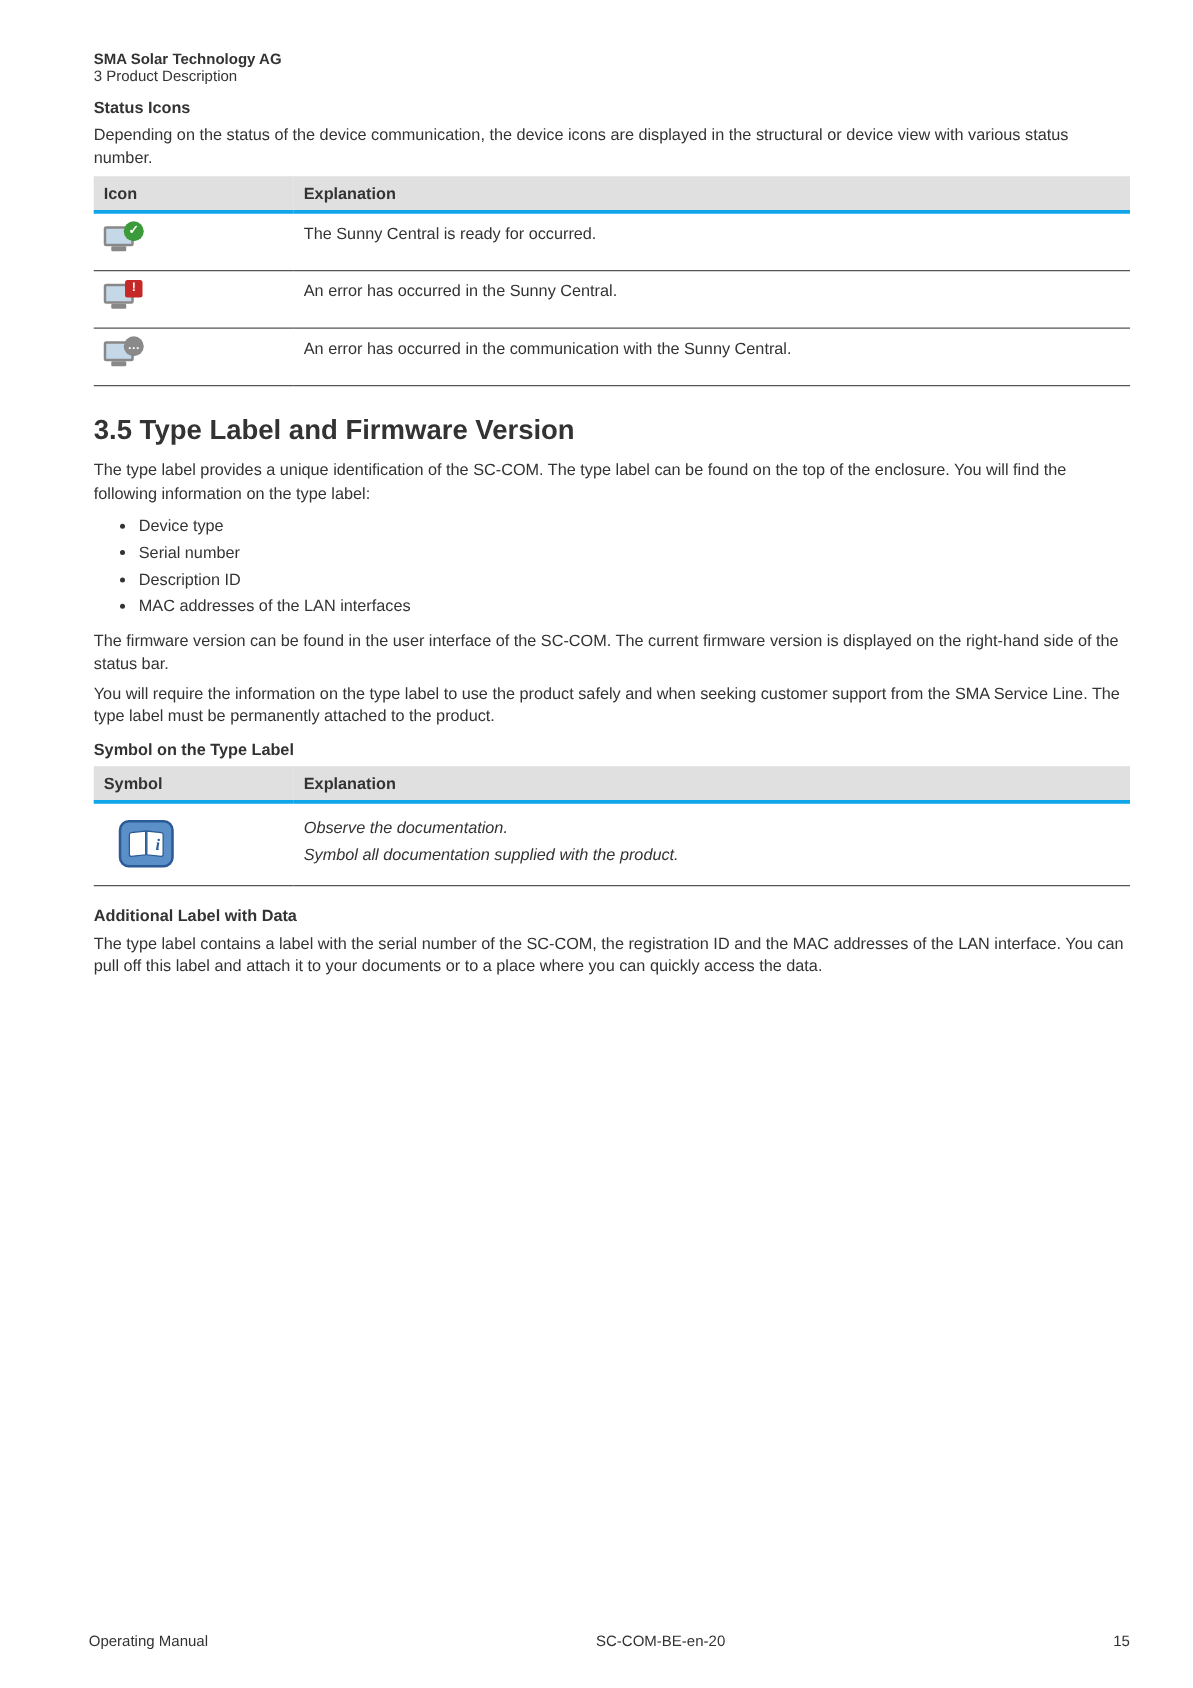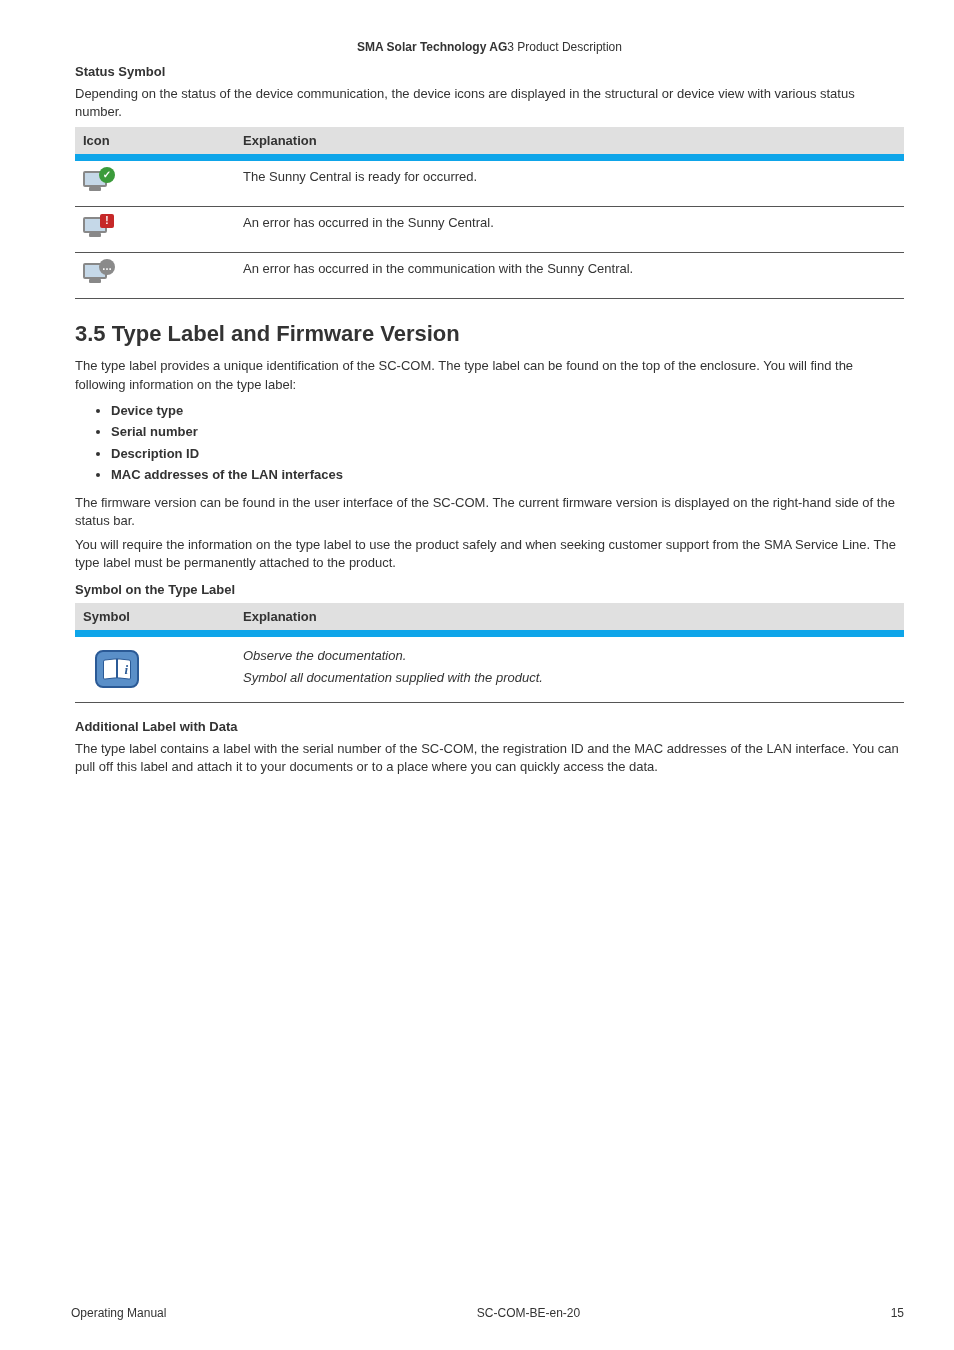--- a/index.html
+++ b/index.html
@@ -13,24 +13,25 @@
     color: #333;
     background: #fff;
     width: 954px;
     height: 1350px;
     position: relative;
     padding: 40px 50px 30px 75px;
     font-weight: 300;
   }
   .header {
     display: flex;
-    justify-content: center;
+    justify-content: space-between;
     font-size: 12px;
     font-weight: bold;
     color: #333;
+    flex-direction: column;
   }
   .header-left {
     font-weight: bold;
   }
   .header-right {
     font-weight: 300;
   }
   h3.subheading {
     font-size: 13px;
     font-weight: bold;
@@ -51,21 +52,21 @@
     margin-bottom: 16px;
   }
   thead tr {
     background: #e0e0e0;
   }
   th {
     text-align: left;
     padding: 6px 8px;
     font-size: 13px;
     font-weight: bold;
-    border-bottom: 7px solid #0ea5e9;
+    border-bottom: 3px solid #0ea5e9;
   }
   thead th:first-child {
     width: 160px;
   }
   td {
     padding: 8px;
     vertical-align: top;
     border-bottom: 1px solid #555;
     font-size: 13px;
     font-weight: 300;
@@ -135,21 +136,21 @@
   }
   ul {
     list-style: disc;
     margin-left: 36px;
     margin-bottom: 8px;
     margin-top: 4px;
   }
   li {
     font-size: 13px;
     line-height: 1.65;
-    font-weight: 700;
+    font-weight: 400;
   }
   .type-symbol {
     width: 44px;
     height: 38px;
     background: #5a8fc8;
     border: 2px solid #2b5a96;
     border-radius: 8px;
     display: flex;
     align-items: center;
     justify-content: center;
@@ -212,21 +213,21 @@
   }
 </style>
 </head>
 <body>
 
 <div class="header">
   <span class="header-left">SMA Solar Technology AG</span>
   <span class="header-right">3  Product Description</span>
 </div>
 
-<h3 class="subheading">Status Symbol</h3>
+<h3 class="subheading">Status Icons</h3>
 <p>Depending on the status of the device communication, the device icons are displayed in the structural or device view with various status number.</p>
 
 <table>
   <thead>
     <tr>
       <th>Icon</th>
       <th>Explanation</th>
     </tr>
   </thead>
   <tbody>

